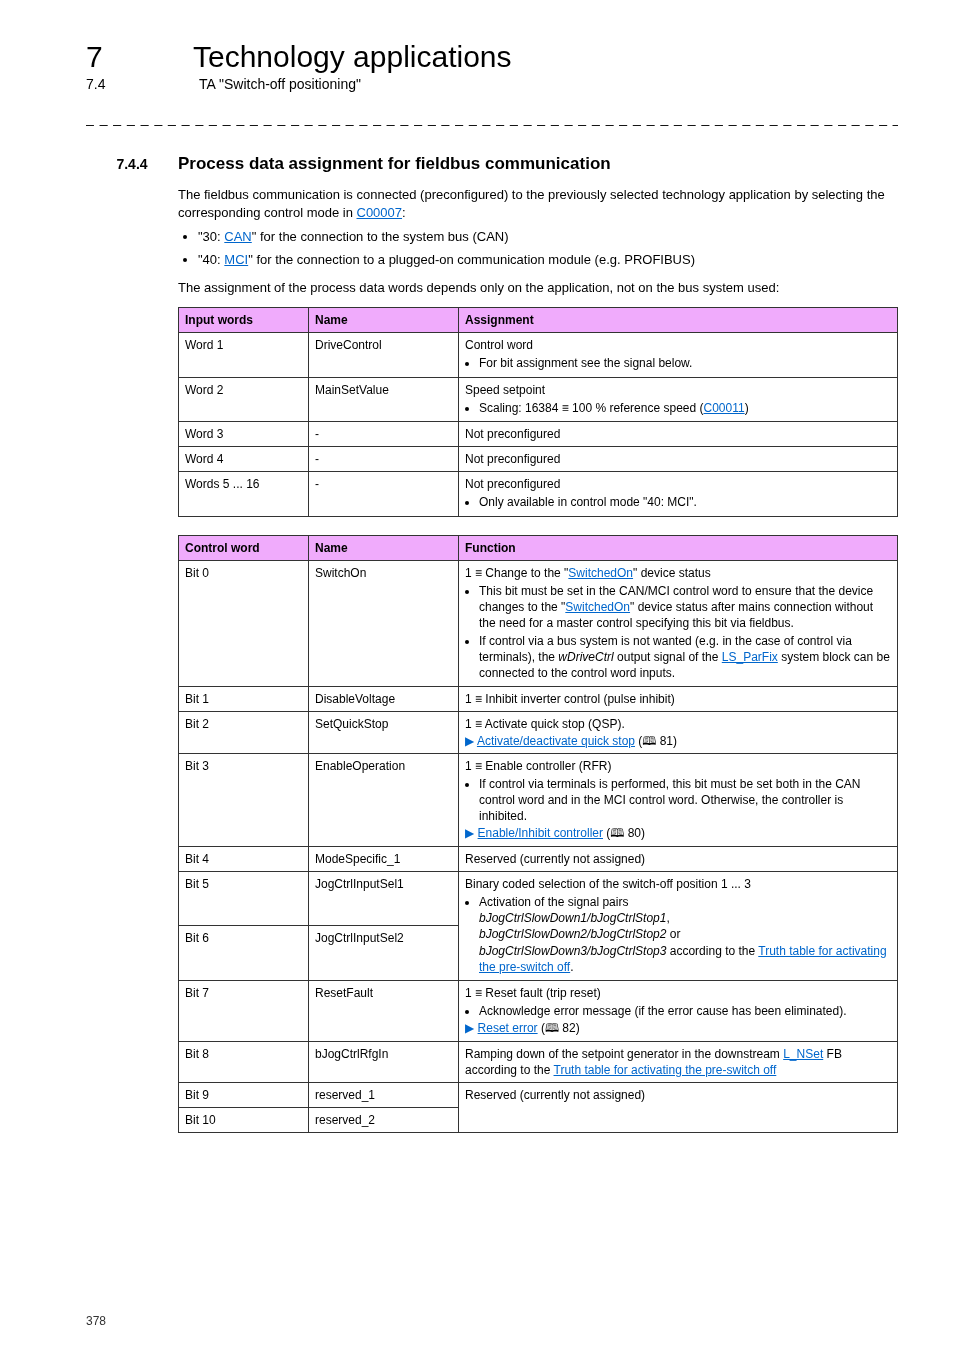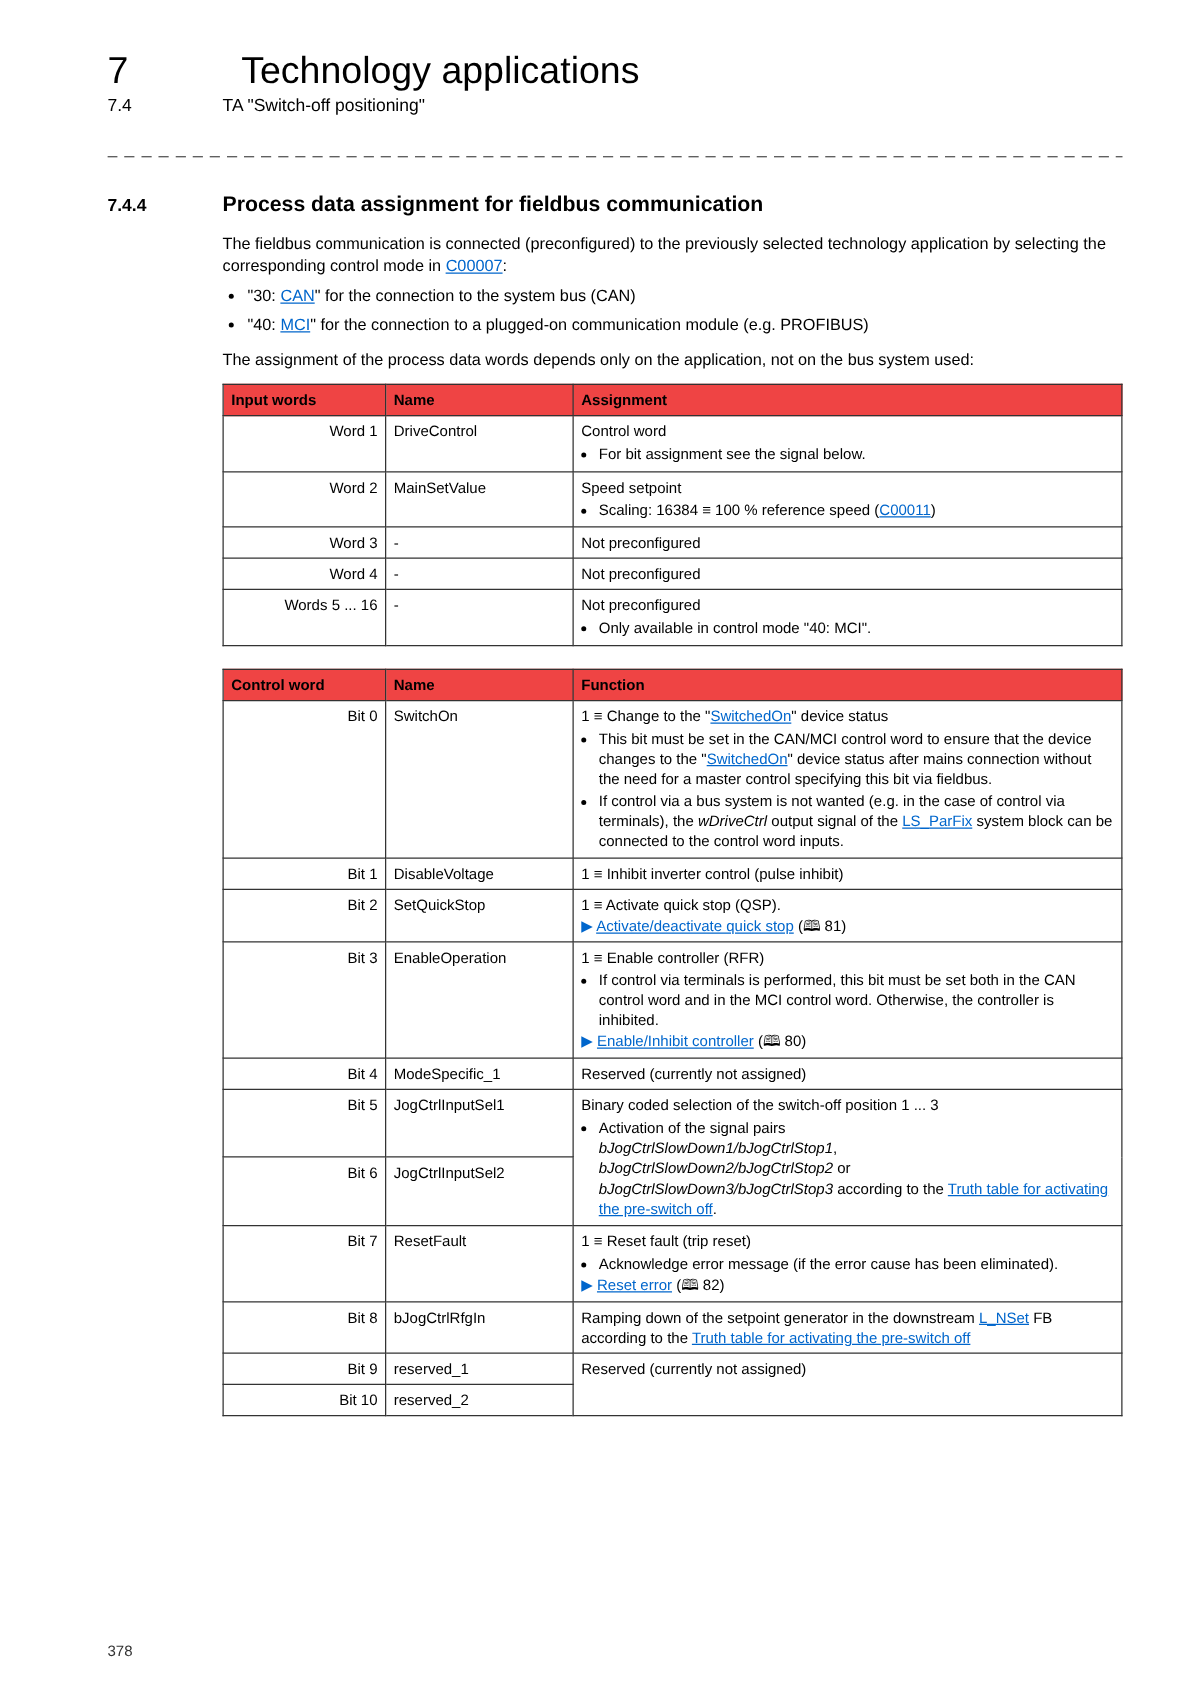--- a/index.html
+++ b/index.html
@@ -10,37 +10,37 @@
     background: #fff;
     width: 954px;
     height: 1350px;
     position: relative;
     font-size: 13px;
   }
   .page { padding: 40px 56px 0 86px; }
   .chapter-row { display: flex; align-items: baseline; margin-bottom: 2px; }
   .chap-num { font-size: 30px; font-weight: 400; width: 92px; }
   .chap-title { font-size: 30px; font-weight: 400; margin-left: 15px; }
-  .sub-row { display: flex; align-items: baseline; margin-bottom: 8px; }
+  .sub-row { display: flex; align-items: baseline; margin-bottom: 8px; gap: 21px; }
   .sub-num { width: 92px; font-size: 14px; }
   .sub-title { font-size: 14px; }
   .dashes { letter-spacing: 1px; color: #000; margin: 18px 0 28px 0; overflow: hidden; white-space: nowrap; font-size: 14px; }
-  .sec-row { display: flex; align-items: baseline; margin-bottom: 12px; }
+  .sec-row { display: flex; align-items: baseline; margin-bottom: 12px; text-align: center; }
   .sec-num { width: 92px; font-size: 14px; font-weight: 700; }
   .sec-title { font-size: 17px; font-weight: 700; }
   .body-text { margin-left: 92px; font-size: 13px; line-height: 1.4; }
   .body-text p { margin: 0 0 6px 0; }
   .bullets { margin: 6px 0 10px 0; padding-left: 20px; }
   .bullets li { margin-bottom: 4px; }
   a.link { color: #0066cc; text-decoration: underline; }
 
   table.data { border-collapse: collapse; width: 100%; margin: 10px 0 18px 0; }
   table.data th, table.data td { border: 1px solid #333; padding: 4px 6px; vertical-align: top; font-size: 12px; line-height: 1.35; }
-  table.data th { background: #ef4444; font-weight: 700; text-align: left; }
-  table.data td.col1 { text-align: right; white-space: nowrap; }
+  table.data th { background: #f0abfc; font-weight: 700; text-align: left; }
+  table.data td.col1 { text-align: left; white-space: nowrap; }
   .tbl-wrap { margin-left: 92px; }
 
   ul.inner { margin: 2px 0 0 0; padding-left: 14px; list-style: disc; }
   ul.inner li { margin-bottom: 1px; }
   .italic { font-style: italic; }
   .arrow { color: #0066cc; }
   .book-icon { display:inline-block; width:14px; text-align:center; }
 
   .footer { position: absolute; bottom: 22px; left: 86px; right: 60px; display: flex; justify-content: space-between; font-size: 12px; color: #333; }
   th.ccol1 { width: 130px; }

